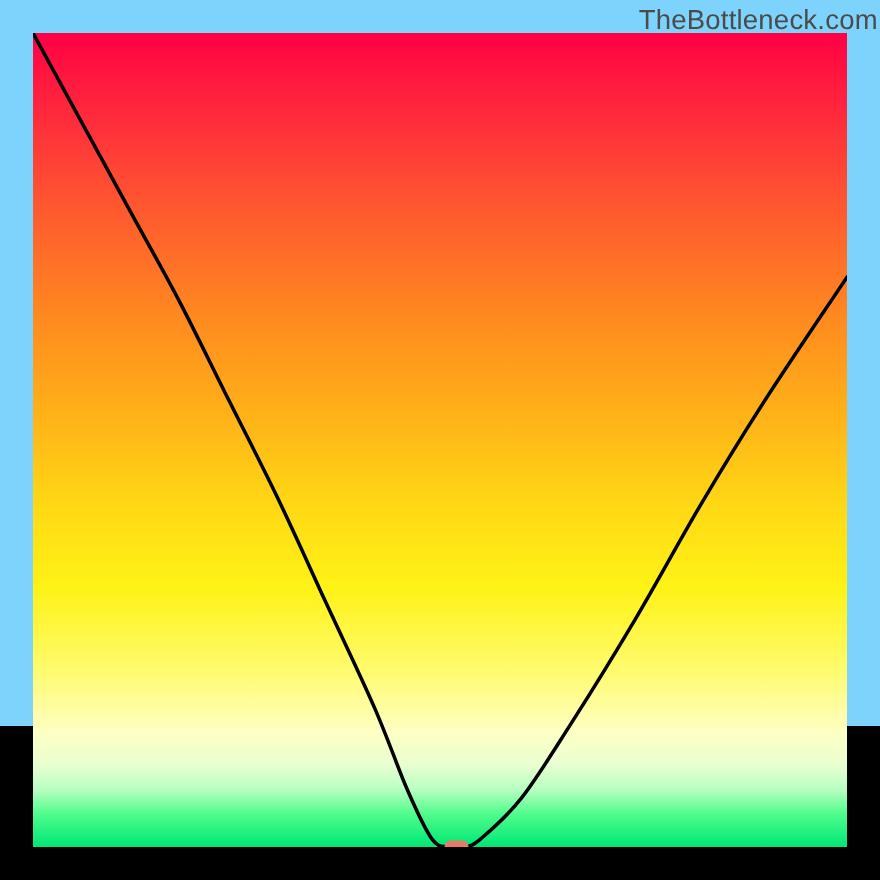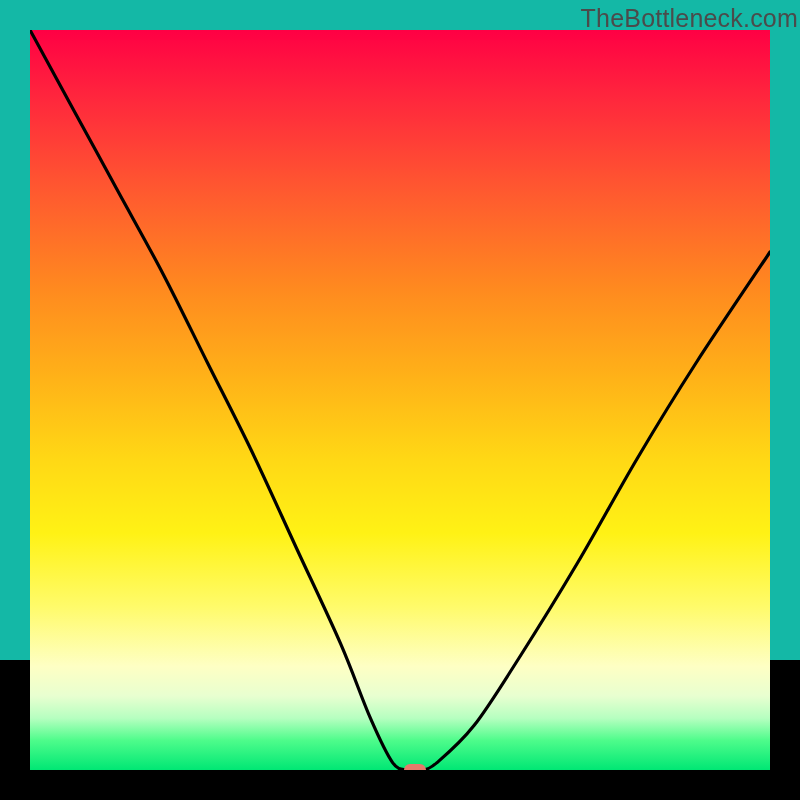--- a/index.html
+++ b/index.html
@@ -8,21 +8,21 @@
     width: 800px;
     height: 800px;
     background: #000;
     overflow: hidden;
     font-family: Arial, Helvetica, sans-serif;
   }
   .frame {
     position: relative;
     width: 800px;
     height: 660px;
-    background: #14b8a6;
+    background: #7dd3fc;
   }
   .plot-area {
     position: absolute;
     left: 30px;
     top: 30px;
     width: 740px;
     height: 740px;
     background: linear-gradient(
       to bottom,
       #ff0044 0%,

